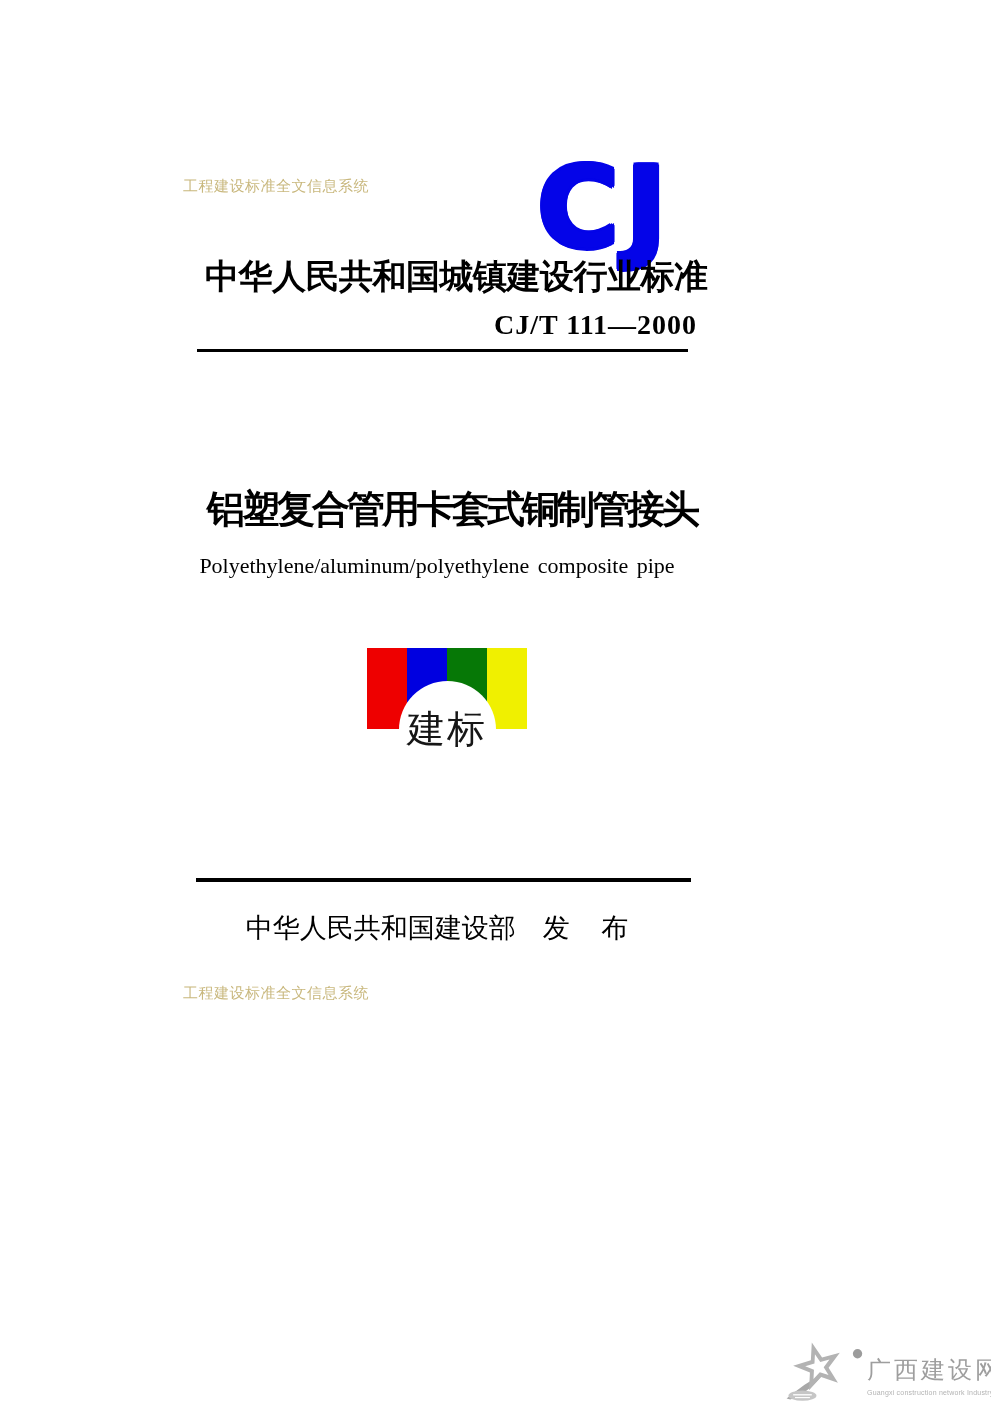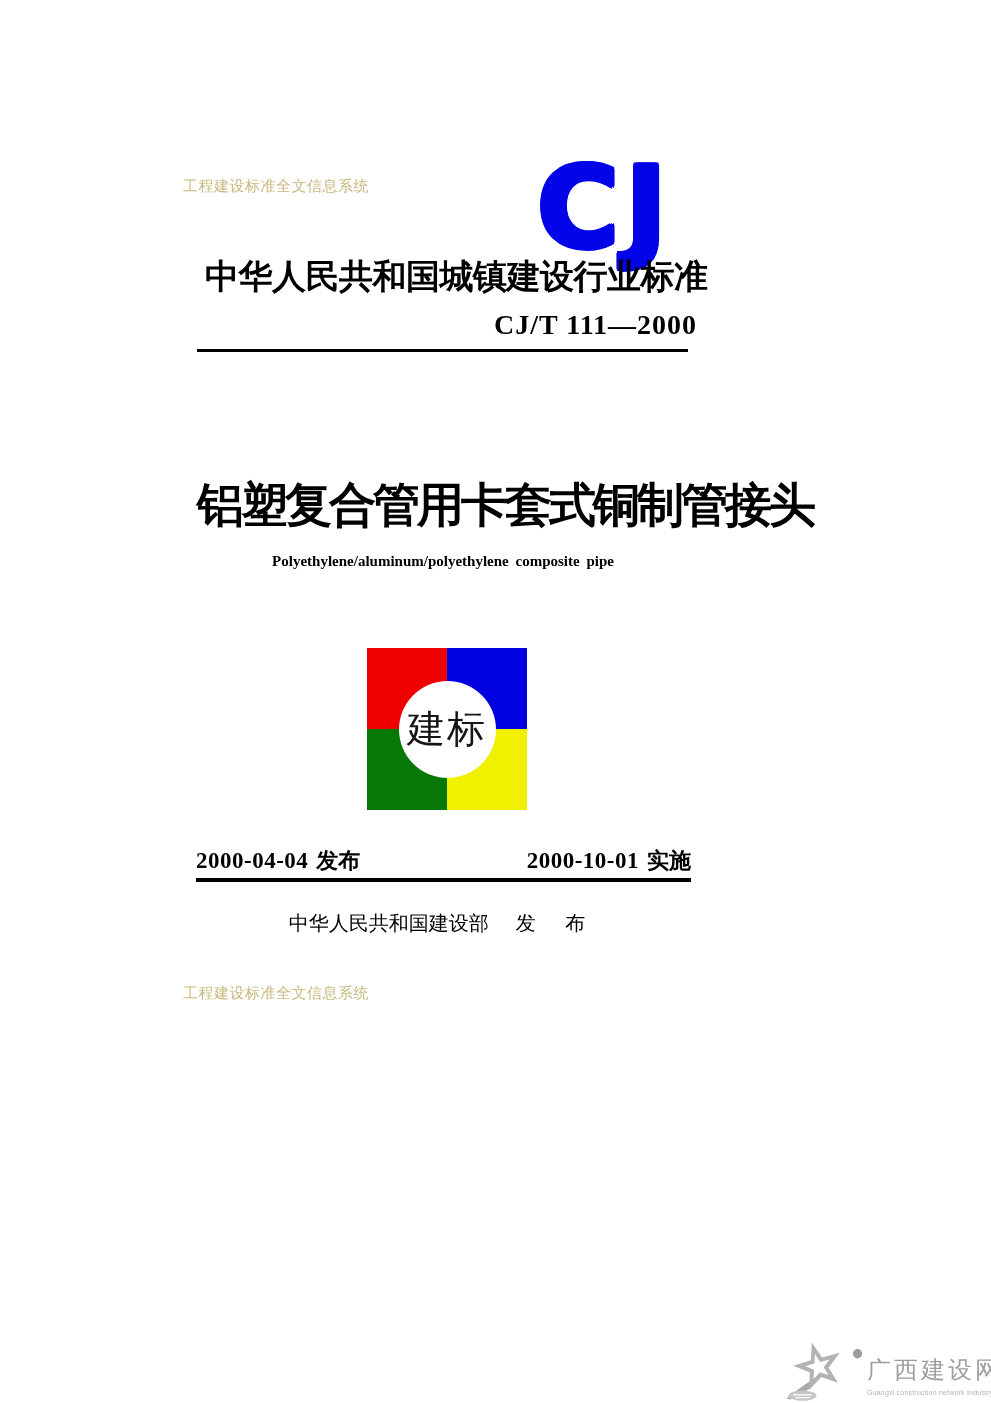--- a/index.html
+++ b/index.html
@@ -53,37 +53,37 @@
     position:absolute;left:494px;top:309px;
     font-family:"Liberation Serif","DejaVu Serif",serif;
     font-weight:bold;font-size:28px;letter-spacing:1px;
     white-space:nowrap;
   }
   .rule{position:absolute;background:#000;}
   .rule-top{left:197px;top:349px;width:491px;height:3px;}
   .rule-bottom{left:196px;top:878px;width:495px;height:4px;}
   .doc-title{
     position:absolute;left:197px;top:474px;width:492px;
-    margin:0;text-align:left;
-    font-size:47px;font-weight:bold;letter-spacing:-3px;
+    margin:10px;text-align:left;
+    font-size:38px;font-weight:bold;letter-spacing:-3px;
     white-space:nowrap;
   }
   .sub-en{
-    position:absolute;left:197px;width:492px;
+    position:absolute;left:191px;width:492px;
     text-align:center;
     font-family:"Liberation Serif","DejaVu Serif",serif;
-    font-weight:bold;font-size:15px;word-spacing:3px;
+    font-weight:normal;font-size:22px;word-spacing:3px;
     white-space:nowrap;
   }
   .sub-en-1{top:553px;}
   .sub-en-2{top:583px;}
   .emblem{
     position:absolute;left:367px;top:648px;
     width:160px;height:162px;
-    display:grid;grid-template-columns:1fr 1fr;grid-template-rows:1fr 1fr;
+    display:grid;grid-template-columns:1fr 1fr 1fr 1fr;grid-template-rows:1fr 1fr;
   }
   .q-red{background:var(--emblem-red);}
   .q-blue{background:var(--emblem-blue);}
   .q-green{background:var(--emblem-green);}
   .q-yellow{background:var(--emblem-yellow);}
   .emblem-circle{
     position:absolute;left:50%;top:50%;
     width:97px;height:97px;margin:-48.5px 0 0 -48.5px;
     background:#fff;border-radius:50%;
     display:flex;align-items:center;justify-content:center;
@@ -99,21 +99,21 @@
   .date-group{white-space:nowrap;}
   .date-num{
     font-family:"Liberation Serif","DejaVu Serif",serif;
     font-weight:bold;font-size:23px;letter-spacing:0.5px;
   }
   .date-label{
     font-size:22px;font-weight:bold;margin-left:8px;
   }
   .publisher-line{
     position:absolute;left:197px;top:910px;width:492px;
-    text-align:center;font-size:20px;font-weight:500;
+    text-align:center;font-size:27px;font-weight:500;
     white-space:nowrap;
   }
   .publisher-line .pub-label{
     margin-left:27px;letter-spacing:12px;
   }
   .footer-logo{
     position:absolute;left:781px;top:1340px;
     display:flex;align-items:flex-start;
   }
   .footer-star{width:84px;height:62px;flex:0 0 auto;}
@@ -153,28 +153,20 @@
   <div class="emblem">
     <div class="q-red"></div>
     <div class="q-blue"></div>
     <div class="q-green"></div>
     <div class="q-yellow"></div>
     <div class="emblem-circle">
       <span>建标</span>
     </div>
   </div>
 
-  <div class="dates-row">
-    <div class="date-group">
-      <span class="date-num">2000-04-04</span><span class="date-label">发布</span>
-    </div>
-    <div class="date-group">
-      <span class="date-num">2000-10-01</span><span class="date-label">实施</span>
-    </div>
-  </div>
 
   <div class="rule rule-bottom"></div>
 
   <div class="publisher-line">
     <span>中华人民共和国建设部</span><span class="pub-label">发 布</span>
   </div>
 
   <div class="wm wm-bottom">工程建设标准全文信息系统</div>
 
   <div class="footer-logo">

